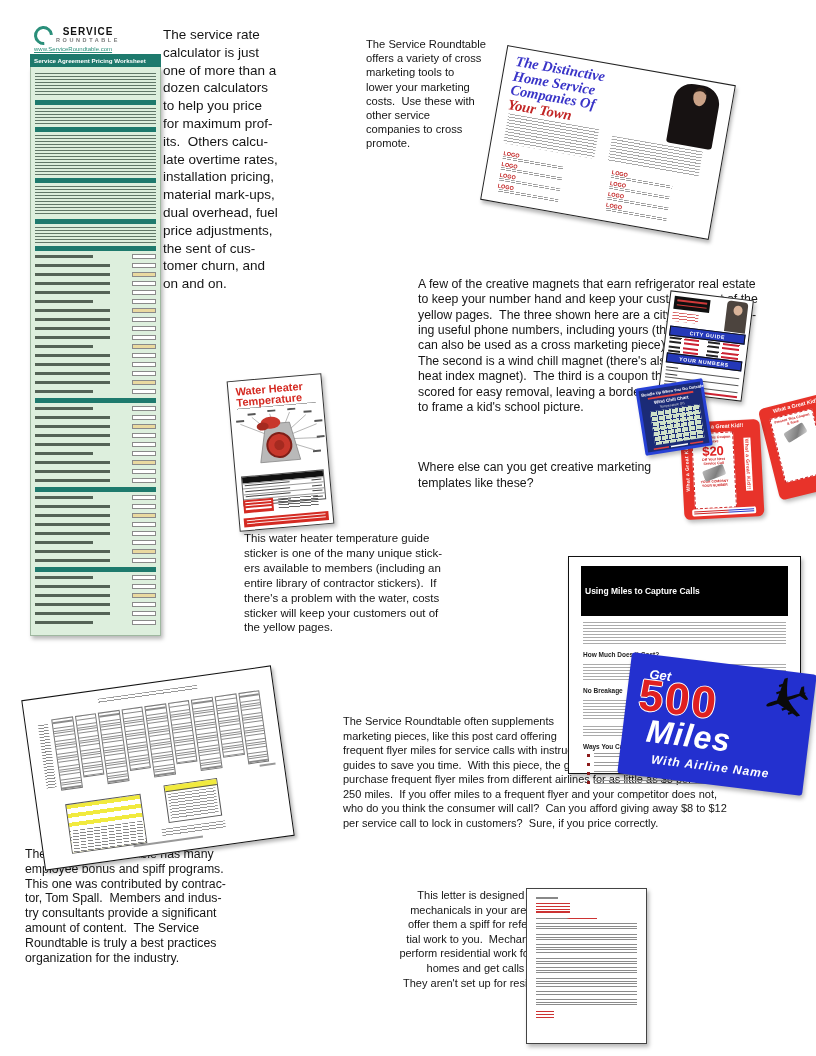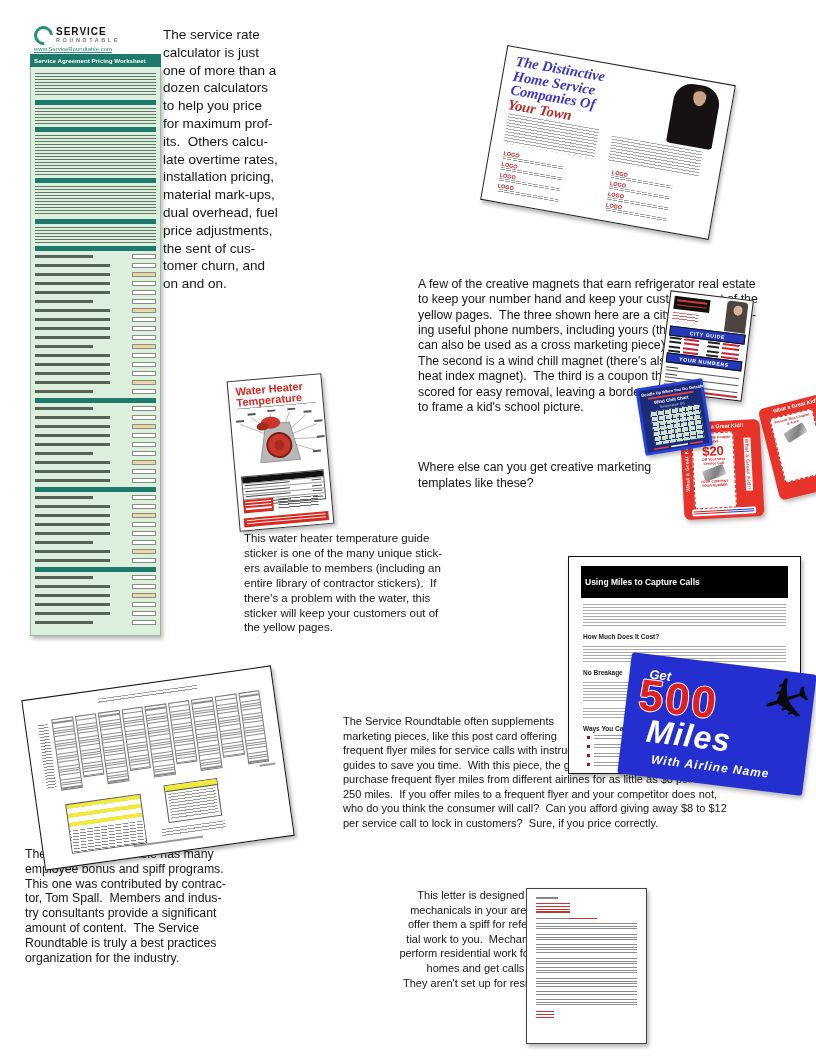--- a/index.html
+++ b/index.html
@@ -7,21 +7,21 @@
           font-family:"Liberation Sans",sans-serif;color:#1a1a1a;}
   .abs{position:absolute;}
   .txt{white-space:pre-wrap;color:#151515;}
   .shadow{box-shadow:2px 3px 4px rgba(0,0,0,.28);}
   .ph{background-image:repeating-linear-gradient(180deg,currentColor 0 1px,transparent 1px 3px);opacity:.75;}
 
   
   #worksheet{left:30px;top:26px;width:131px;}
   .ws-logo{display:flex;align-items:center;gap:3px;margin-left:4px;}
   .ws-swirl{width:13px;height:13px;border:3px solid #2a8f7a;border-right-color:transparent;border-radius:50%;transform:rotate(40deg);}
-  .ws-brand1{font-size:10px;font-weight:800;letter-spacing:1px;color:#111;line-height:1;}
+  .ws-brand1{font-size:10px;font-weight:800;letter-spacing:1px;color:#111;line-height:1;text-align:center;}
   .ws-brand2{font-size:5.5px;font-weight:700;letter-spacing:2.6px;color:#777;line-height:1.2;}
   .ws-url{font-size:6px;color:#2a8f7a;text-decoration:underline;margin:1px 0 2px 4px;}
   .ws-title{background:#1e7a6d;color:#fff;font-size:6.2px;font-weight:700;padding:3px 4px;white-space:nowrap;}
   .ws-body{background:#ddefdd;border:1px solid #9fb8a0;border-top:none;padding:4px 4px 6px;}
   .ws-para{margin:2px 0;color:#41594a;background-image:repeating-linear-gradient(180deg,currentColor 0 1px,transparent 1px 3px);opacity:.8;}
   .ws-bar{height:5px;background:#1e7a6d;margin:3px 0;}
   .ws-row{height:5px;margin-bottom:4px;display:flex;align-items:center;}
   .ws-row::before{content:"";height:2.5px;width:62%;background:#3c4a3e;opacity:.85;}
   .ws-row::after{content:"";height:5px;width:24px;margin-left:auto;background:#fff;border:.5px solid #8a8a8a;box-sizing:border-box;}
   .ws-rows div:nth-child(4n+3)::after{background:#ead9a0;}
@@ -111,21 +111,21 @@
   .wh-tr::before{content:"";position:absolute;left:2px;top:1.5px;width:55%;height:1.2px;background:#444;}
   .wh-tr::after{content:"";position:absolute;right:2px;top:1.5px;width:12%;height:1.2px;background:#444;}
   .wh-redbox{position:absolute;left:5px;bottom:17px;width:30px;height:13px;background:#d42a22;}
   .wh-redbox i{display:block;height:1.2px;margin:2px 2px 0;background:#fff;}
   .wh-names{position:absolute;left:40px;bottom:18px;width:40px;height:11px;color:#333;}
   .wh-banner{position:absolute;left:4px;right:4px;bottom:3px;height:9px;background:#d42a22;}
   .wh-banner i{display:block;height:1px;margin:1.8px 3px 0;background:#fff;opacity:.9;}
 
   
   #milesdoc{left:568px;top:556px;width:231px;height:216px;background:#fff;border:1.5px solid #111;z-index:1;}
-  .md-title{margin:9px 12px 0;background:#000;color:#fff;font-weight:800;font-size:8.5px;padding:11px 4px;white-space:nowrap;}
+  .md-title{margin:9px 12px 0;background:#000;color:#fff;font-weight:800;font-size:8.5px;padding:20px 4px;white-space:nowrap;}
   .md-para{margin:6px 14px 0;color:#8f8f8f;}
   .md-h{margin:7px 14px 0;color:#222;font-weight:800;font-size:6.5px;}
   .mb-row{margin:3px 18px 0;height:6px;position:relative;}
   .mb-row::before{content:"";position:absolute;left:0;top:1px;width:3px;height:3px;background:#8b1a1a;}
   .mb-row::after{content:"";position:absolute;left:7px;top:0;right:10px;height:6px;
      background-image:repeating-linear-gradient(180deg,#9a9a9a 0 1px,transparent 1px 3px);}
 
   
   #postcard{left:624px;top:663px;width:186px;height:122px;background:#2330cf;border-radius:3px;transform:rotate(7deg);z-index:5;}
   .pc-get{position:absolute;left:20px;top:12px;color:#fff;font-weight:800;font-style:italic;font-size:13px;}
@@ -252,38 +252,46 @@
 for maximum prof-
 its.  Others calcu-
 late overtime rates,
 installation pricing,
 material mark-ups,
 dual overhead, fuel
 price adjustments,
 the sent of cus-
 tomer churn, and
 on and on.</div>
+  <div id="blk-cross" class="abs txt">The Service Roundtable
+offers a variety of cross
+marketing tools to
+lower your marketing
+costs.  Use these with
+other service
+companies to cross
+promote.</div>
   <div id="blk-magnets" class="abs txt">
     <p>A few of the creative magnets that earn refrigerator real estate
 to keep your number hand and keep your customers out of the
 yellow pages.  The three shown here are a city guide, contain-
 ing useful phone numbers, including yours (this
 can also be used as a cross marketing piece).
 The second is a wind chill magnet (there's also a
 heat index magnet).  The third is a coupon that's
 scored for easy removal, leaving a border sized
 to frame a kid's school picture.</p>
     <p>Where else can you get creative marketing
 templates like these?</p>
   </div>
   <div id="blk-sticker" class="abs txt">This water heater temperature guide
 sticker is one of the many unique stick-
 ers available to members (including an
 entire library of contractor stickers).  If
-there's a problem with the water, this
+there's a problem with the water, costs
 sticker will keep your customers out of
 the yellow pages.</div>
   <div id="blk-flyer" class="abs txt">The Service Roundtable often supplements
 marketing pieces, like this post card offering
 frequent flyer miles for service calls with instructional
 guides to save you time.  With this piece, the guide shows members how to
 purchase frequent flyer miles from different airlines for as little as $8 per block of
 250 miles.  If you offer miles to a frequent flyer and your competitor does not,
 who do you think the consumer will call?  Can you afford giving away $8 to $12
 per service call to lock in customers?  Sure, if you price correctly.</div>

